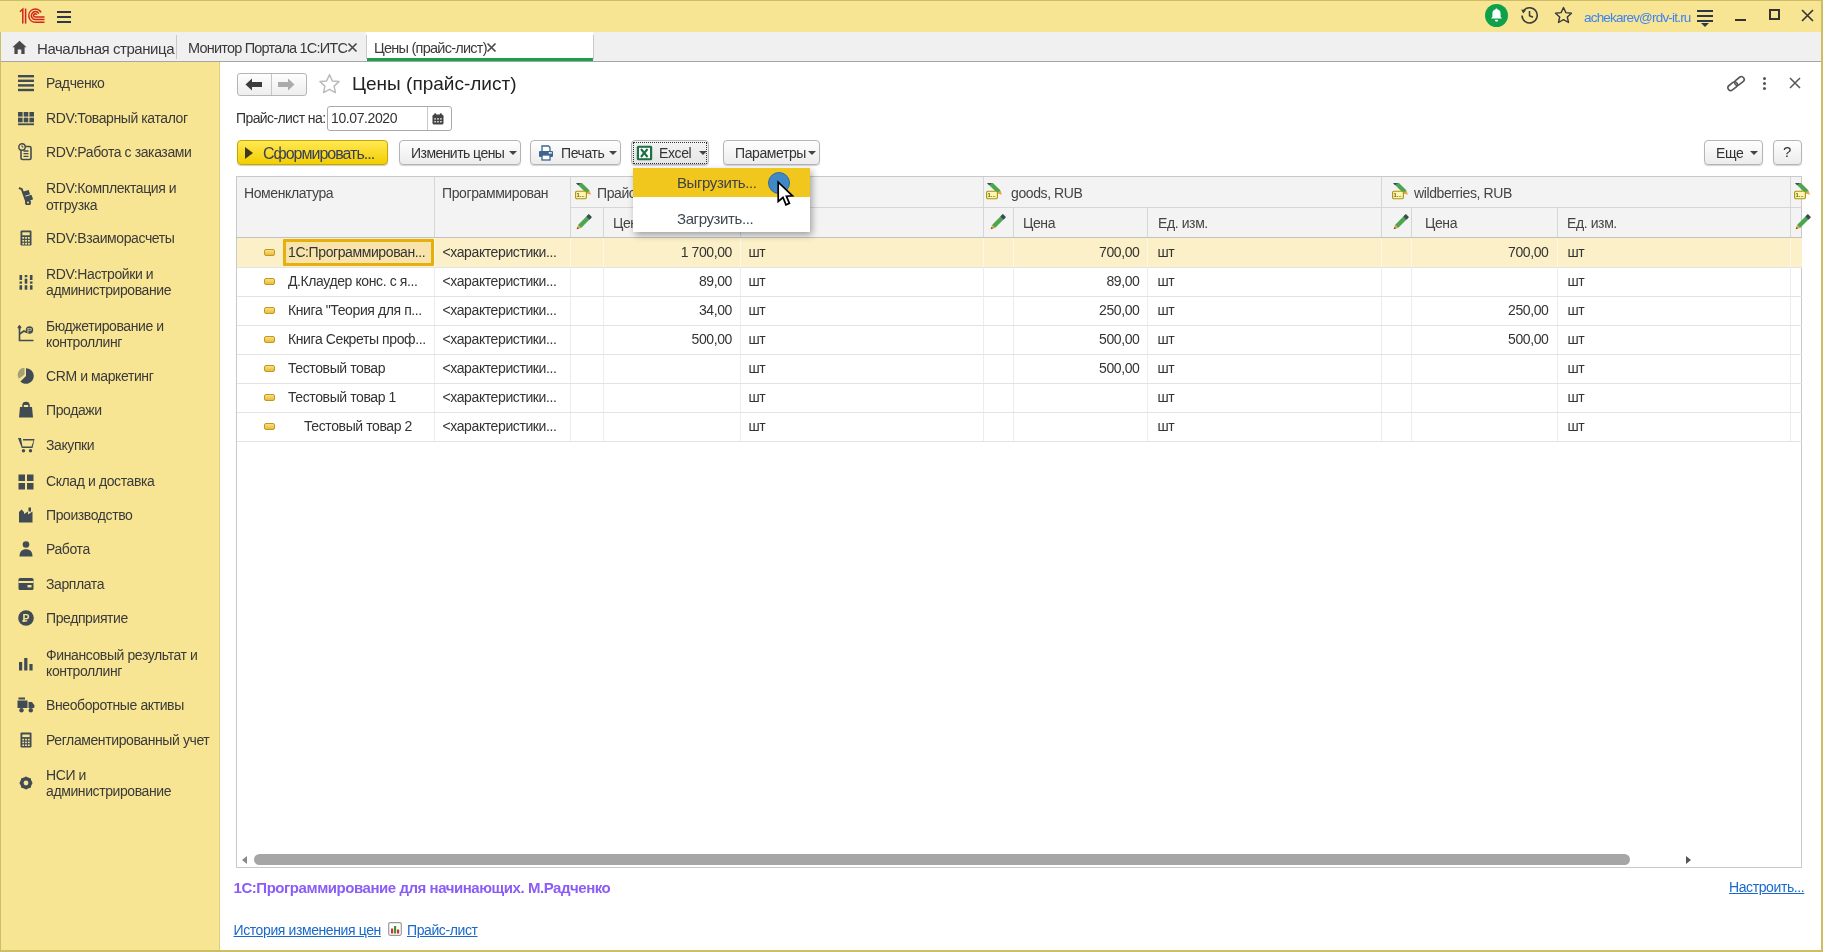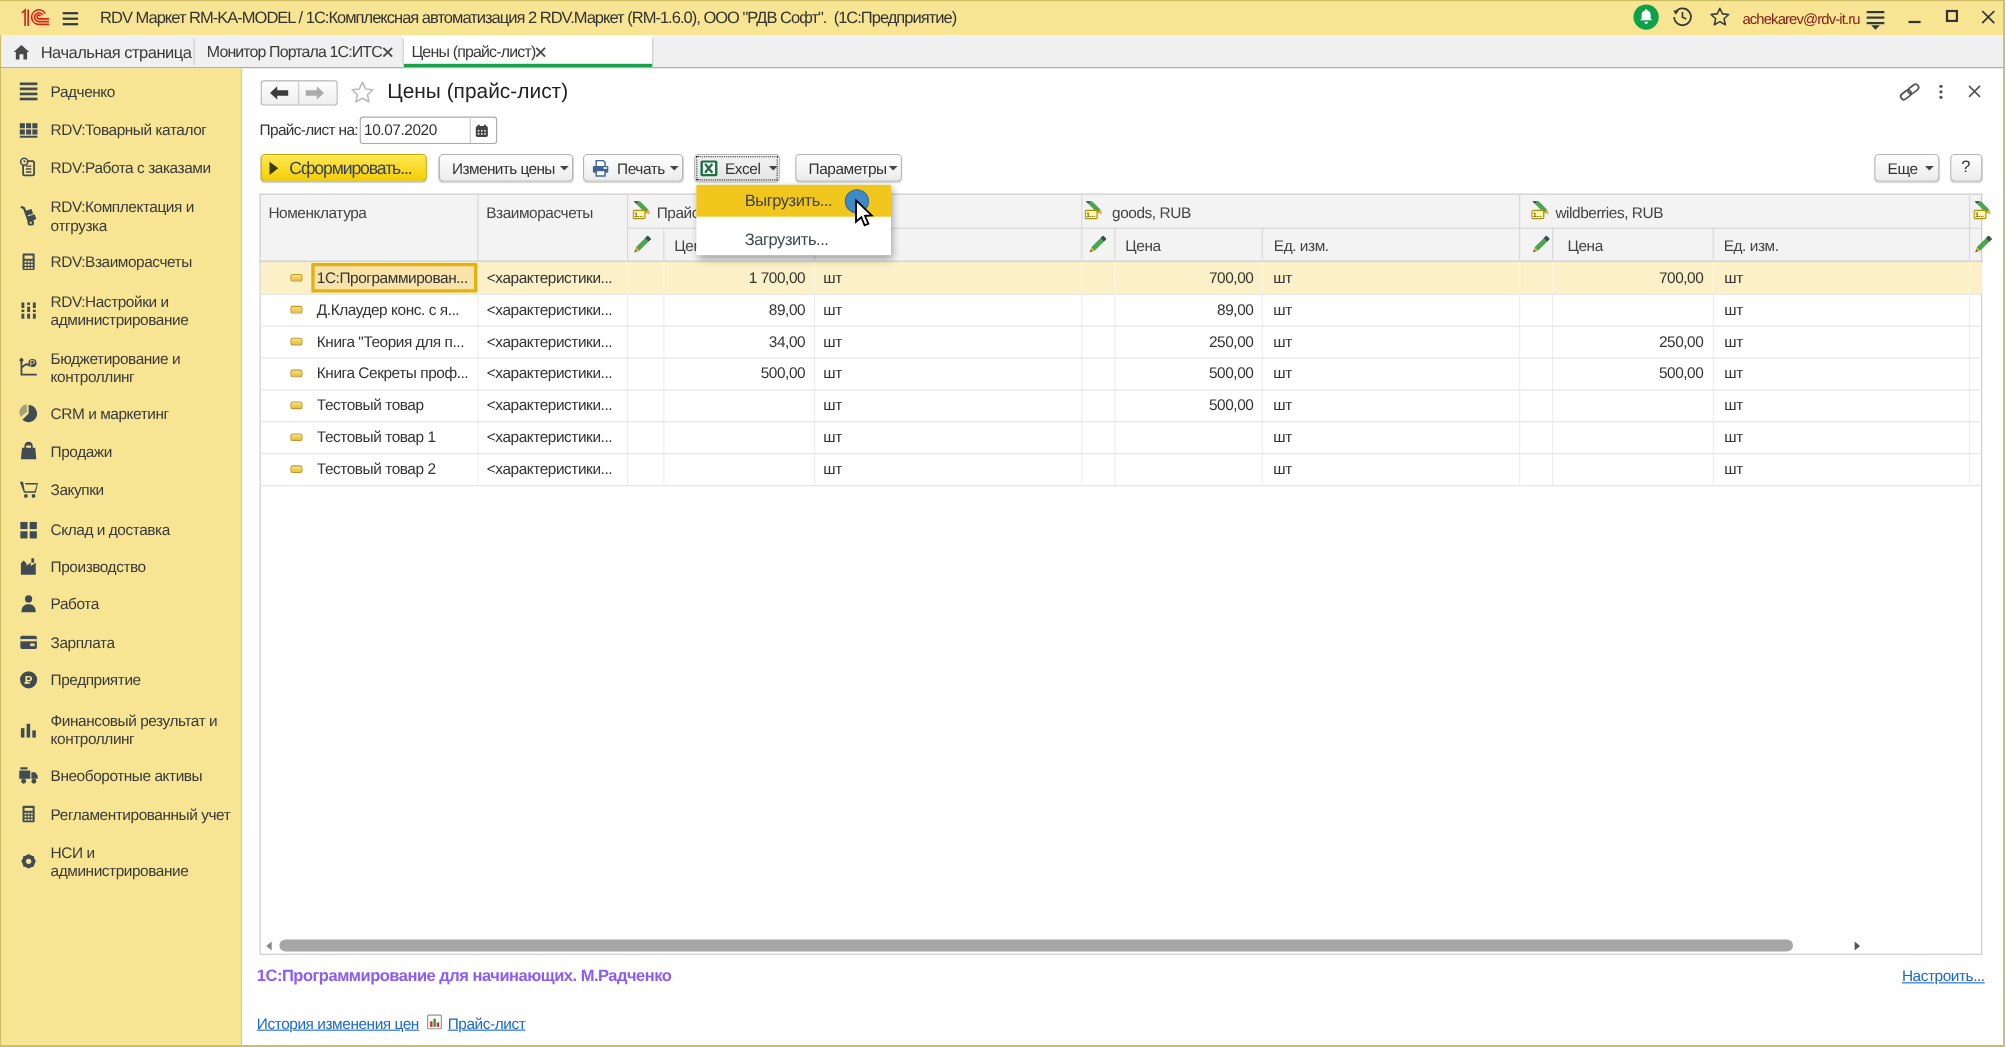--- a/index.html
+++ b/index.html
@@ -49,35 +49,34 @@
       <path d="M0.9,4.8 L3.8,2.2 L3.8,16.6"></path>
       <path d="M6.6,1.6 L6.6,16.6"></path>
       <path d="M22.1,5.3 A6.6,6.6 0 1 0 16.4,15.2 L25.5,15.2"></path>
       <path d="M19.9,6.6 A4.0,4.0 0 1 0 16.4,12.6 L25.5,12.6"></path>
       <path d="M17.9,7.75 A1.7,1.7 0 1 0 16.4,10.1 L25.5,10.1"></path>
     </g>
   </svg>
   <div class="abs" style="left:57px;top:10.5px;width:14px;height:2px;background:#2E3A42"></div>
   <div class="abs" style="left:57px;top:15.5px;width:14px;height:2px;background:#2E3A42"></div>
   <div class="abs" style="left:57px;top:20.5px;width:14px;height:2px;background:#2E3A42"></div>
-  <div class="abs t15" style="left:91px;top:8px;letter-spacing:-0.9px">RDV Маркет RM-KA-MODEL / 1С:Комплексная автоматизация 2 RDV.Маркет (RM-1.6.0), ООО "РДВ Софт".&nbsp; (1С:Предприятие)</div>
   <div class="abs" style="left:1485px;top:4px;width:23px;height:23px;border-radius:50%;background:#0FA04A"></div>
   <svg class="abs" style="left:1490px;top:8px" width="13" height="15" viewBox="0 0 13 15">
     <path d="M6.5,0.5 C7.2,0.5 7.6,1 7.6,1.6 C9.5,2 10.6,3.5 10.6,5.5 L10.6,8.8 L12,10.5 L1,10.5 L2.4,8.8 L2.4,5.5 C2.4,3.5 3.5,2 5.4,1.6 C5.4,1 5.8,0.5 6.5,0.5 Z" fill="#fff"></path>
     <path d="M4.9,11.8 L8.1,11.8 C8.1,13 7.4,13.7 6.5,13.7 C5.6,13.7 4.9,13 4.9,11.8 Z" fill="#fff"></path>
   </svg>
   <svg class="abs" style="left:1520px;top:6px" width="19" height="19" viewBox="0 0 19 19">
     <path d="M3.2,5.2 A7.6,7.6 0 1 1 2,9.5" fill="none" stroke="#3A3A3A" stroke-width="1.6"></path>
     <path d="M9.5,5 L9.5,9.7 L13,11.2" fill="none" stroke="#3A3A3A" stroke-width="1.5"></path>
     <path d="M1.2,3.4 L3.2,7.4 L5.9,4.3 Z" fill="#3A3A3A"></path>
   </svg>
   <svg class="abs" style="left:1554px;top:6px" width="19" height="18" viewBox="0 0 19 18">
     <path d="M9.5,1.5 L11.9,6.6 L17.5,7.2 L13.3,11 L14.5,16.5 L9.5,13.7 L4.5,16.5 L5.7,11 L1.5,7.2 L7.1,6.6 Z" fill="none" stroke="#3A3A3A" stroke-width="1.4" stroke-linejoin="round"></path>
   </svg>
-  <div class="abs" style="left:1584px;top:9.5px;font-size:13.5px;letter-spacing:-0.8px;color:#7f1d1d;white-space:nowrap">achekarev@rdv-it.ru</div>
+  <div class="abs" style="left:1584px;top:9.5px;font-size:13.5px;letter-spacing:-0.8px;color:#3b82f6;white-space:nowrap">achekarev@rdv-it.ru</div>
   <div class="abs" style="left:1697px;top:9.5px;width:16px;height:2.2px;background:#2E3A42"></div>
   <div class="abs" style="left:1697px;top:14.5px;width:16px;height:2.2px;background:#2E3A42"></div>
   <div class="abs" style="left:1697px;top:19.5px;width:16px;height:2.2px;background:#2E3A42"></div>
   <div class="abs" style="left:1701px;top:23px;width:0;height:0;border-left:4px solid transparent;border-right:4px solid transparent;border-top:4.5px solid #2E3A42"></div>
   <div class="abs" style="left:1735px;top:19px;width:11px;height:2px;background:#333"></div>
   <div class="abs" style="left:1769px;top:9px;width:11px;height:11px;border:2px solid #333"></div>
   <svg class="abs" style="left:1801px;top:9px" width="13" height="13" viewBox="0 0 13 13">
     <path d="M1,1 L12,12 M12,1 L1,12" stroke="#333" stroke-width="1.6"></path>
   </svg>
 
@@ -457,21 +456,21 @@
     </svg>
 <svg class="abs" style="left:1794px;top:214px" width="17" height="17" viewBox="0 0 17 17">
 <g transform="rotate(45 8.5 8.5)">
         <path d="M6.3,14 L10.7,14 L8.5,18.2 Z" fill="#E8A33D"></path>
         <path d="M7.6,15.8 L9.4,15.8 L8.5,18.2 Z" fill="#5B4A22"></path>
         <rect x="6.3" y="-1.2" width="4.4" height="15.2" rx="0.6" fill="#4CA64F"></rect>
         <rect x="6.3" y="-1.2" width="4.4" height="3.4" rx="0.6" fill="#3F4A54"></rect>
       </g>
     </svg>
   <div class="hdrtxt" style="left:244px;top:184.5px">Номенклатура</div>
-  <div class="hdrtxt" style="left:442px;top:184.5px">Взаиморасчеты</div>
+  <div class="hdrtxt" style="left:442px;top:184.5px">Программирован</div>
   <div class="hdrtxt" style="left:597px;top:184.5px">Прайс-лист, RUB</div>
   <div class="hdrtxt" style="left:1011px;top:184.5px">goods, RUB</div>
   <div class="hdrtxt" style="left:1414px;top:184.5px">wildberries, RUB</div>
   <div class="hdrtxt" style="left:613px;top:214.5px">Цена</div>
   <div class="hdrtxt" style="left:750px;top:214.5px">Ед. изм.</div>
   <div class="hdrtxt" style="left:1023px;top:214.5px">Цена</div>
   <div class="hdrtxt" style="left:1158px;top:214.5px">Ед. изм.</div>
   <div class="hdrtxt" style="left:1425px;top:214.5px">Цена</div>
   <div class="hdrtxt" style="left:1567px;top:214.5px">Ед. изм.</div>
 
@@ -517,21 +516,21 @@
   <div class="celltxt num" style="left:1013px;top:360.0px;width:126.5px">500,00</div>
   <div class="celltxt" style="left:1157.5px;top:360.0px">шт</div>
   <div class="celltxt" style="left:1567.5px;top:360.0px">шт</div>
   <div class="pill" style="left:264px;top:393.5px"></div>
   <div class="celltxt" style="left:288px;top:389.0px">Тестовый товар 1</div>
   <div class="celltxt gray" style="left:442.5px;top:389.0px">&lt;характеристики...</div>
   <div class="celltxt" style="left:748.5px;top:389.0px">шт</div>
   <div class="celltxt" style="left:1157.5px;top:389.0px">шт</div>
   <div class="celltxt" style="left:1567.5px;top:389.0px">шт</div>
   <div class="pill" style="left:264px;top:422.5px"></div>
-  <div class="celltxt" style="left:288px;top:418.0px">Тестовый товар 2</div>
+  <div class="celltxt" style="left:304px;top:418.0px">Тестовый товар 2</div>
   <div class="celltxt gray" style="left:442.5px;top:418.0px">&lt;характеристики...</div>
   <div class="celltxt" style="left:748.5px;top:418.0px">шт</div>
   <div class="celltxt" style="left:1157.5px;top:418.0px">шт</div>
   <div class="celltxt" style="left:1567.5px;top:418.0px">шт</div>
 
   <div class="abs" style="left:254px;top:854px;width:1376px;height:10.5px;background:#A6A6A6;border-radius:5.5px"></div>
   <div class="abs" style="left:242px;top:856px;width:0;height:0;border-top:4px solid transparent;border-bottom:4px solid transparent;border-right:5px solid #888"></div>
   <div class="abs" style="left:1686px;top:856px;width:0;height:0;border-top:4px solid transparent;border-bottom:4px solid transparent;border-left:5px solid #555"></div>
   <div class="abs" style="left:233.5px;top:878.5px;font-size:15px;font-weight:bold;color:#8b5cf6;white-space:nowrap;letter-spacing:-0.45px">1С:Программирование для начинающих. М.Радченко</div>
   <div class="abs t14 link" style="left:1729px;top:878.5px">Настроить...</div>

